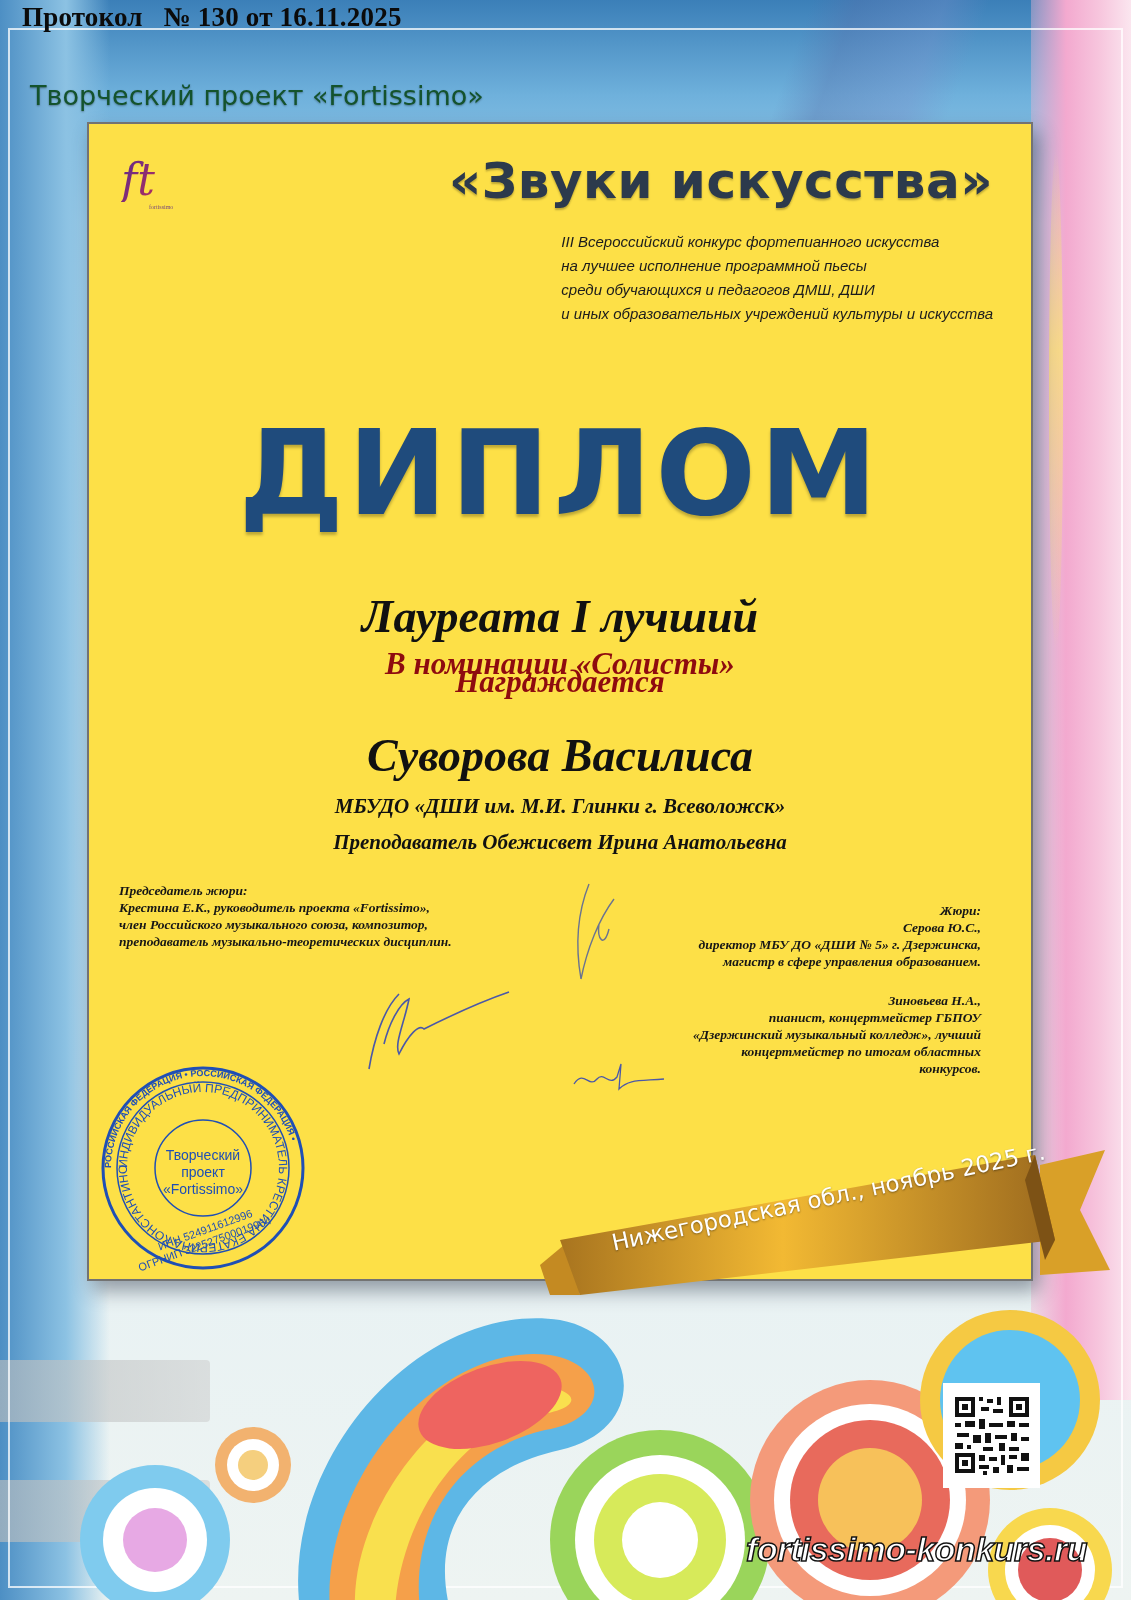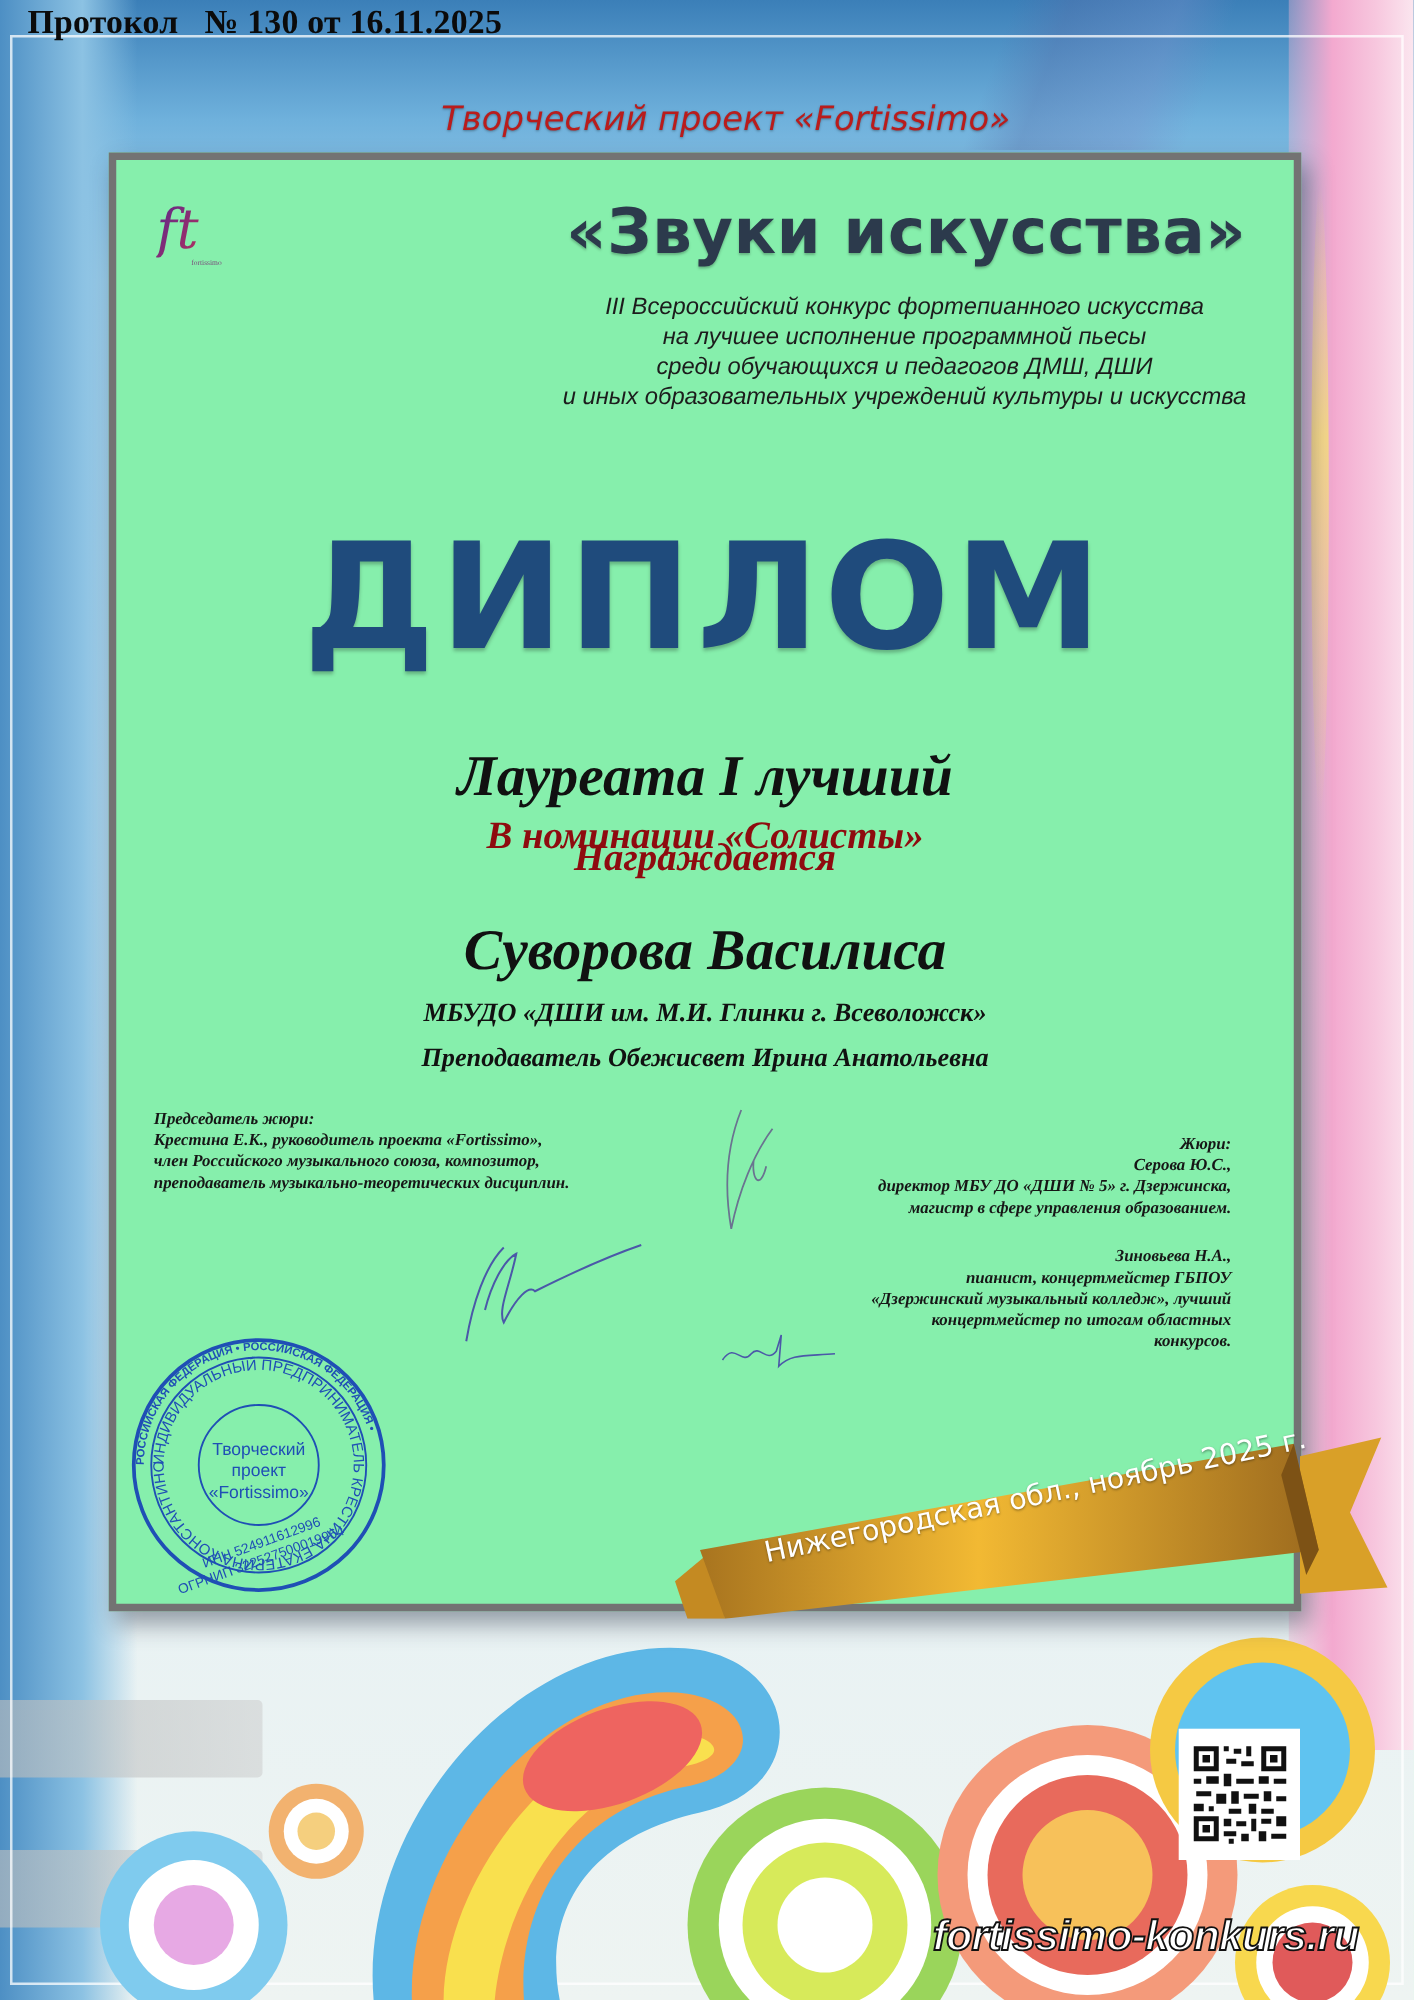--- a/index.html
+++ b/index.html
@@ -11,34 +11,34 @@
   .bg-right{position:absolute;right:0;top:0;width:100px;height:1400px;
     background:linear-gradient(90deg,rgba(240,180,210,0.4) 0%,#f3a9cf 35%,#f7c7de 70%,#fbe6ef 100%);}
   .bg-right .yellow-stripe{position:absolute;left:18px;top:150px;width:14px;height:500px;border-radius:50%;
     background:linear-gradient(180deg,rgba(250,220,120,0),#f7d98a 40%,rgba(250,220,120,0));}
   .bg-top-rays{position:absolute;left:680px;top:0;width:400px;height:120px;
     background:linear-gradient(110deg,rgba(255,255,255,0) 30%,rgba(90,110,170,.35) 40%,rgba(120,140,200,.35) 60%,rgba(255,255,255,.0) 70%);}
   .piano-key{position:absolute;left:0;height:62px;width:210px;
     background:linear-gradient(90deg,#b9bcbd,#d1d3d3);opacity:.65;border-radius:0 4px 4px 0;}
   .outer-frame{position:absolute;left:8px;top:28px;right:8px;bottom:12px;border:2px solid rgba(255,255,255,.75);pointer-events:none;}
   .protocol{position:absolute;left:22px;top:2px;font-size:27px;font-weight:bold;color:#0b0b0b;letter-spacing:.2px;}
-  .project-title{position:absolute;left:0;width:1131px;top:80px;text-align:center;
-    font-family:"DejaVu Sans",sans-serif;font-style:italic;font-size:27px;color:#b91c1c;
+  .project-title{position:absolute;left:0;width:1131px;top:80px;text-align:left;
+    font-family:"DejaVu Sans",sans-serif;font-size:27px;color:#14532d;
     text-shadow:0 1px 2px rgba(0,0,0,.35);padding-left:30px;box-sizing:border-box;}
-  .panel{position:absolute;left:87px;top:122px;width:942px;height:1155px;background:#86efac;
-    border:6px solid #737373;box-shadow:6px 10px 18px rgba(40,50,70,.45);}
+  .panel{position:absolute;left:87px;top:122px;width:942px;height:1155px;background:#fde047;
+    border:2px solid #737373;box-shadow:6px 10px 18px rgba(40,50,70,.45);}
   .logo{position:absolute;left:32px;top:34px;width:60px;height:60px;}
   .logo-ft{font-family:"DejaVu Serif",serif;font-style:italic;font-size:44px;
     background:linear-gradient(120deg,#5a2a8c,#d8324a);-webkit-background-clip:text;background-clip:text;color:transparent;line-height:1;}
   .logo-sub{position:absolute;left:28px;top:46px;font-size:6px;color:#7a4a7a;}
   .contest-title{position:absolute;right:38px;top:28px;font-family:"DejaVu Sans",sans-serif;
     font-size:50px;font-weight:bold;color:#2c3a4c;letter-spacing:.5px;
     text-shadow:0 2px 2px rgba(0,0,0,.25);}
-  .contest-desc{position:absolute;right:38px;top:106px;text-align:center;
-    font-family:"Liberation Sans",sans-serif;font-style:italic;font-size:19px;line-height:24px;color:#1c1c1c;}
+  .contest-desc{position:absolute;right:38px;top:106px;text-align:left;
+    font-family:"Liberation Sans",sans-serif;font-style:italic;font-size:15px;line-height:24px;color:#1c1c1c;}
   .diploma{position:absolute;left:0;width:942px;top:280px;text-align:center;
     font-family:"DejaVu Sans",sans-serif;font-weight:bold;font-size:118px;letter-spacing:4px;
     color:#1f4b7c;text-shadow:0 3px 3px rgba(0,0,0,.25);}
   .center-block{position:absolute;left:0;width:942px;text-align:center;font-style:italic;font-weight:bold;}
   .laureate{top:466px;font-size:46px;color:#111;}
   .nomination{top:522px;font-size:31px;color:#8e0b0f;}
   .awarded{top:540px;font-size:31px;color:#8e0b0f;}
   .name{top:605px;font-size:46px;color:#111;}
   .school{top:670px;font-size:21px;color:#111;}
   .teacher{top:706px;font-size:21px;color:#111;}

